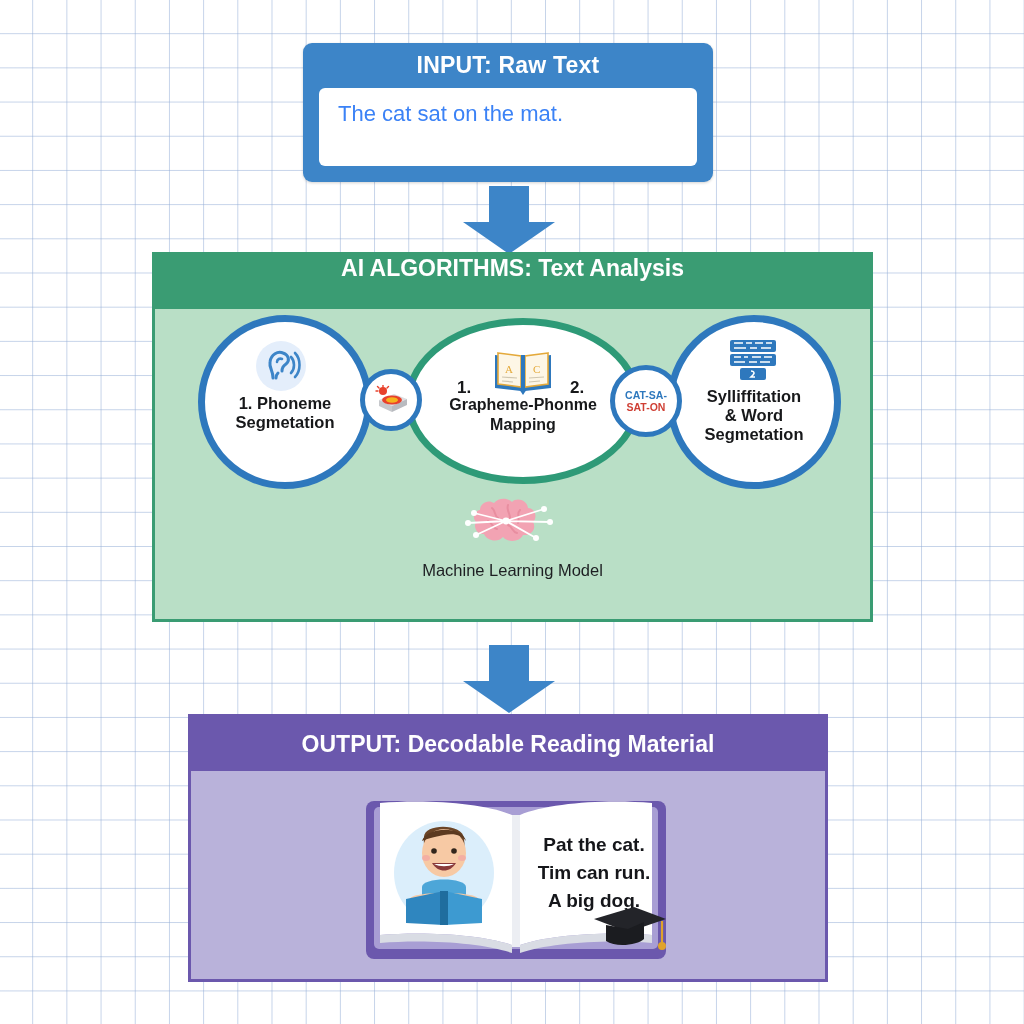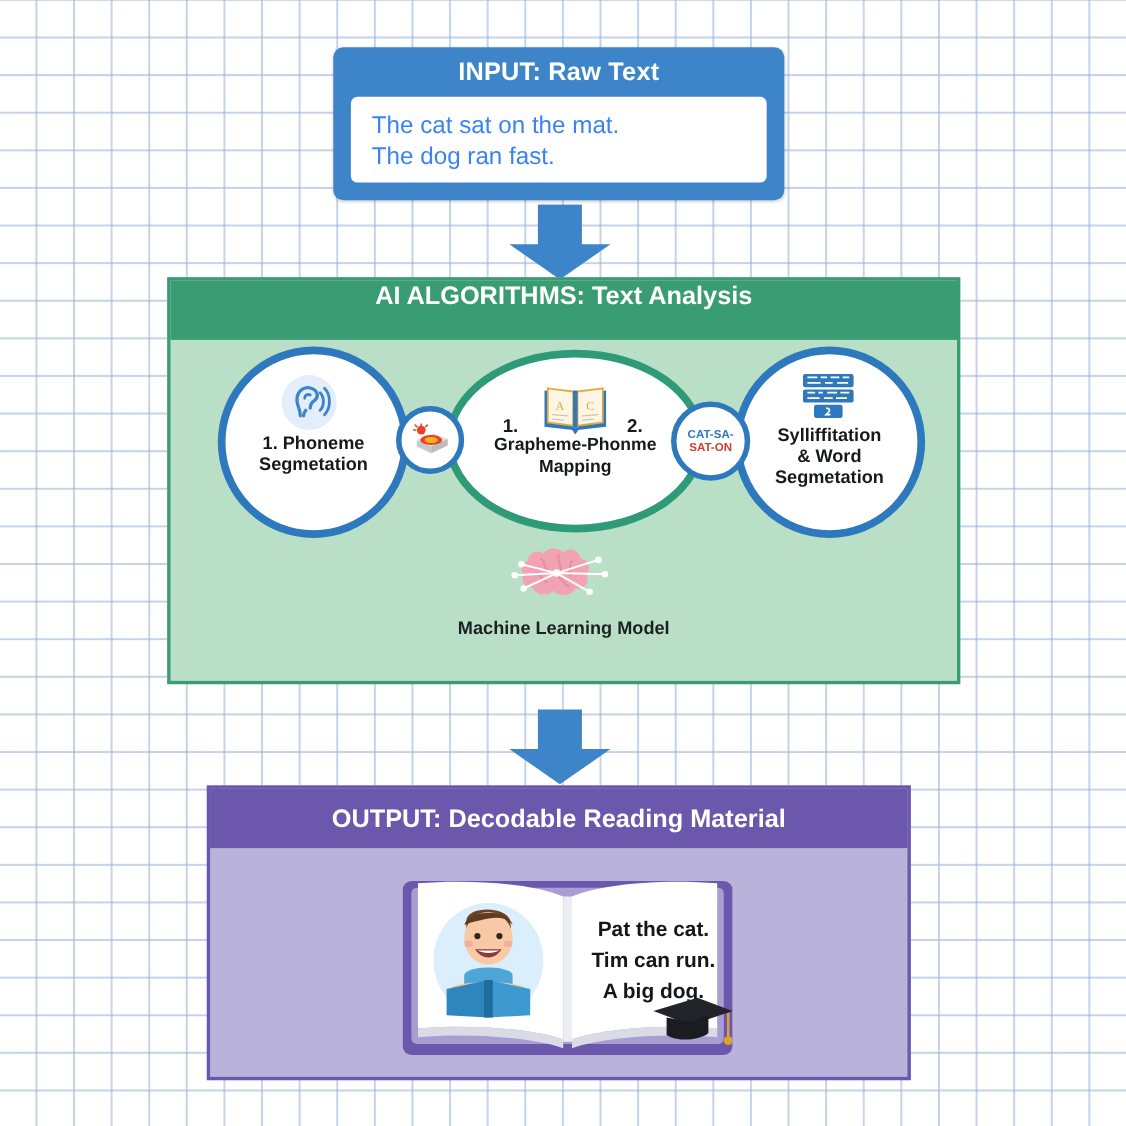--- a/index.html
+++ b/index.html
@@ -114,21 +114,21 @@
   .icon-ear{position:absolute;left:50px;top:18px;width:52px;height:52px;}
   .icon-book{position:absolute;left:79px;top:22px;width:64px;height:48px;}
   .icon-card{position:absolute;left:51px;top:16px;width:56px;height:44px;}
   .icon-chip{width:34px;height:30px;}
 
   
   .ml-wrap{
     position:absolute;left:0;top:236px;width:100%;text-align:center;
   }
   .ml-label{
-    margin-top:4px;font-size:16.5px;color:#1d1f22;font-weight:bold;
+    margin-top:4px;font-size:16.5px;color:#1d1f22;font-weight:normal;
   }
 
   
   .out-panel{
     position:absolute;left:188px;top:714px;width:640px;height:268px;
     background:#b9b2da;border:3px solid #6b58ad;box-sizing:border-box;
   }
   .out-header{
     position:absolute;left:0;top:0;width:100%;height:54px;
     background:#6b58ad;display:flex;align-items:center;justify-content:center;
@@ -138,21 +138,20 @@
 </style>
 </head>
 <body>
 
 <div id="canvas">
 
   <div class="input-card">
     <div class="input-title">INPUT: Raw Text</div>
     <div class="input-box">
       <div class="input-line l1">The cat sat on the mat.</div>
-      <div class="input-line l2">The dog ran fast.</div>
     </div>
   </div>
 
   <div class="arrow" id="arrow-1">
     <div class="shaft"></div>
       <div class="head"></div>
   </div>
 
   <div class="algo-panel">
     <div class="algo-header">

